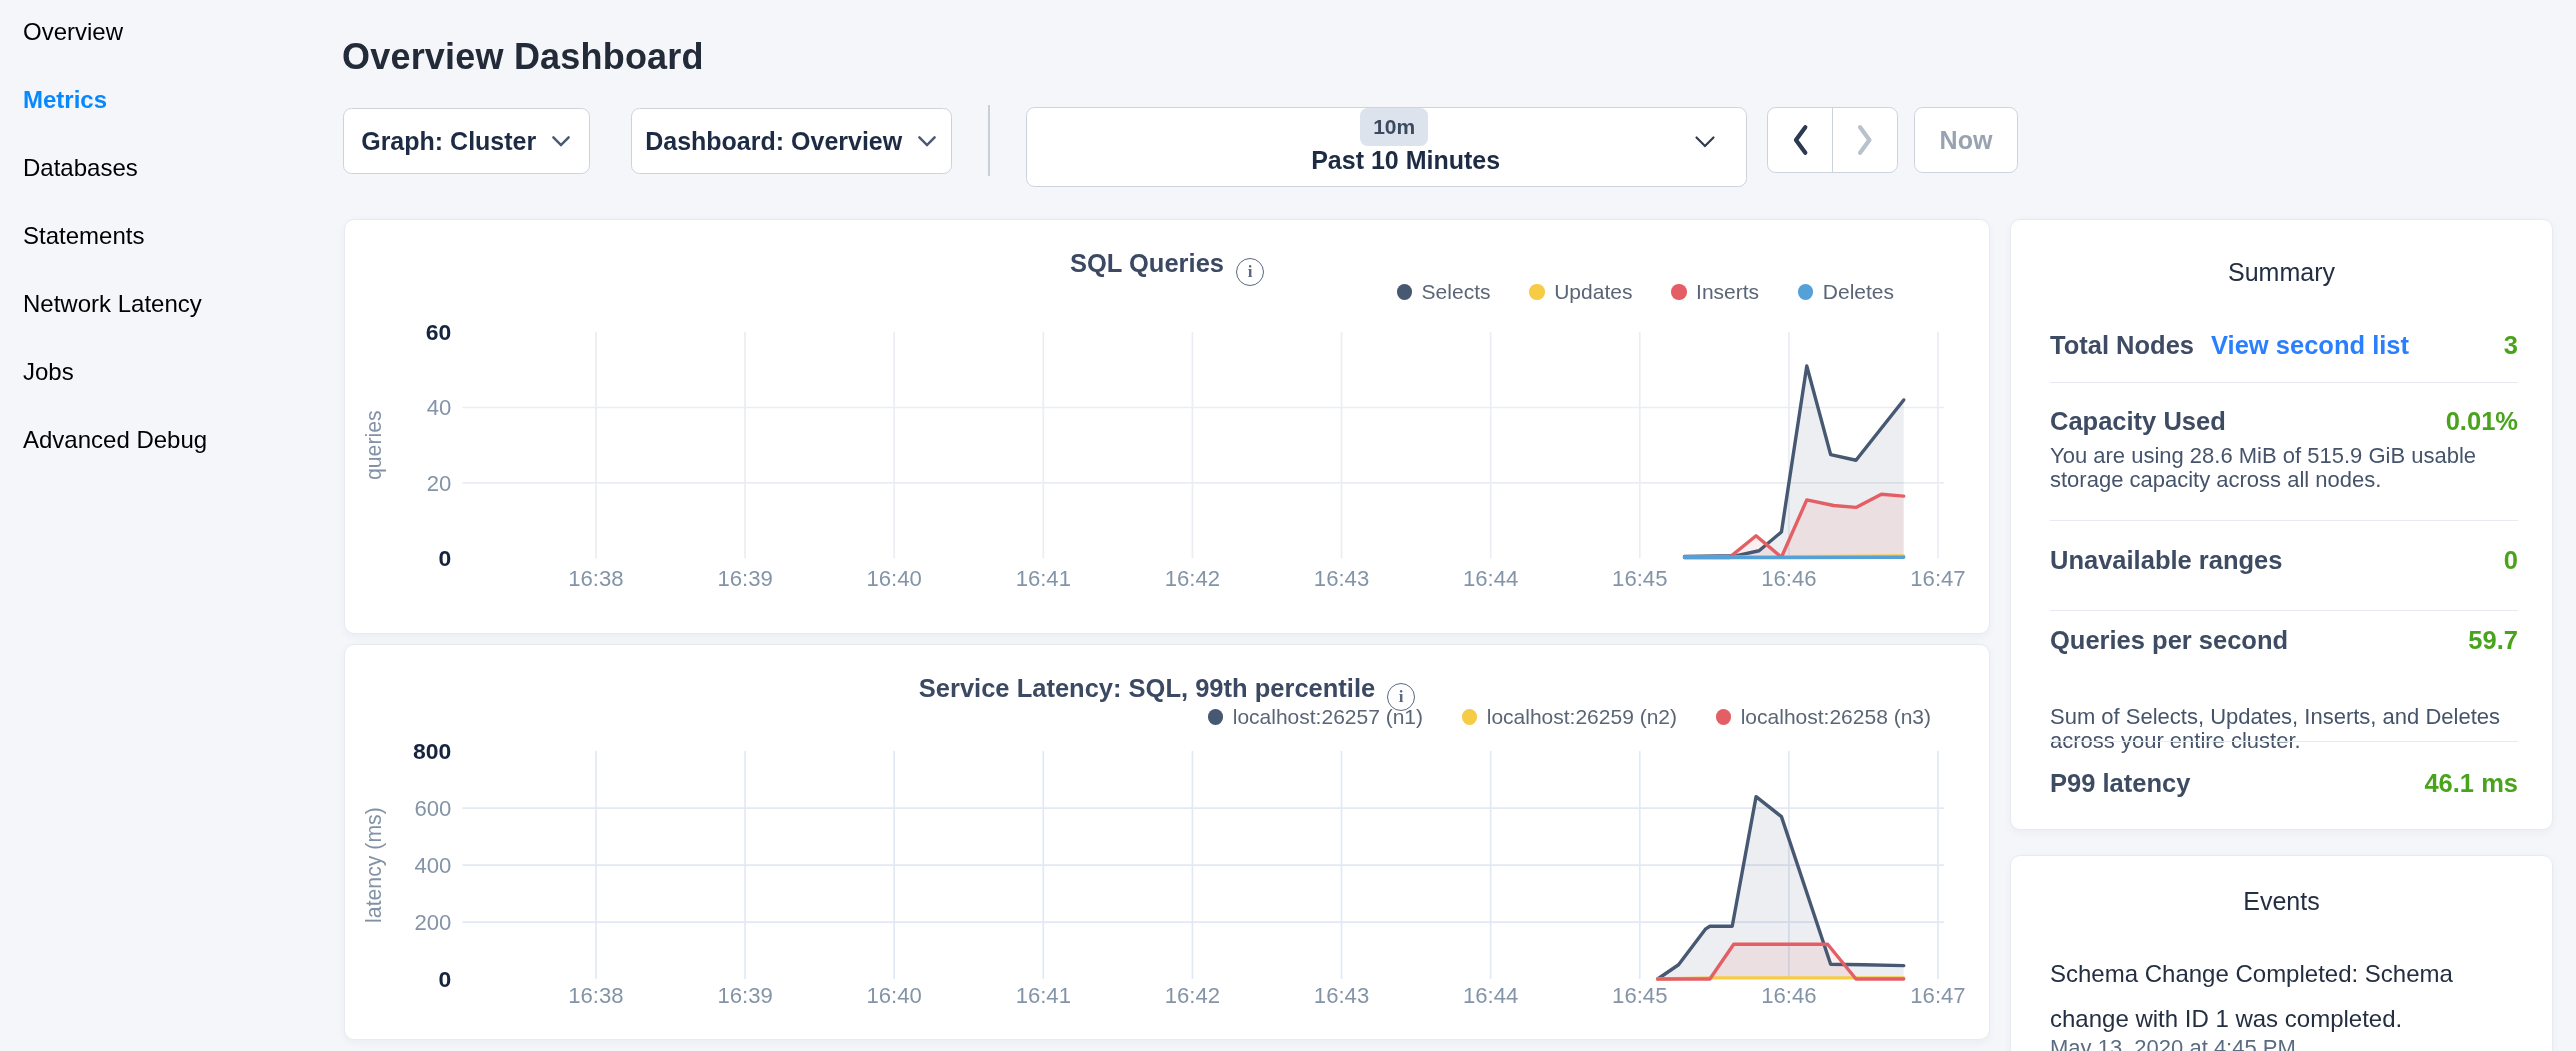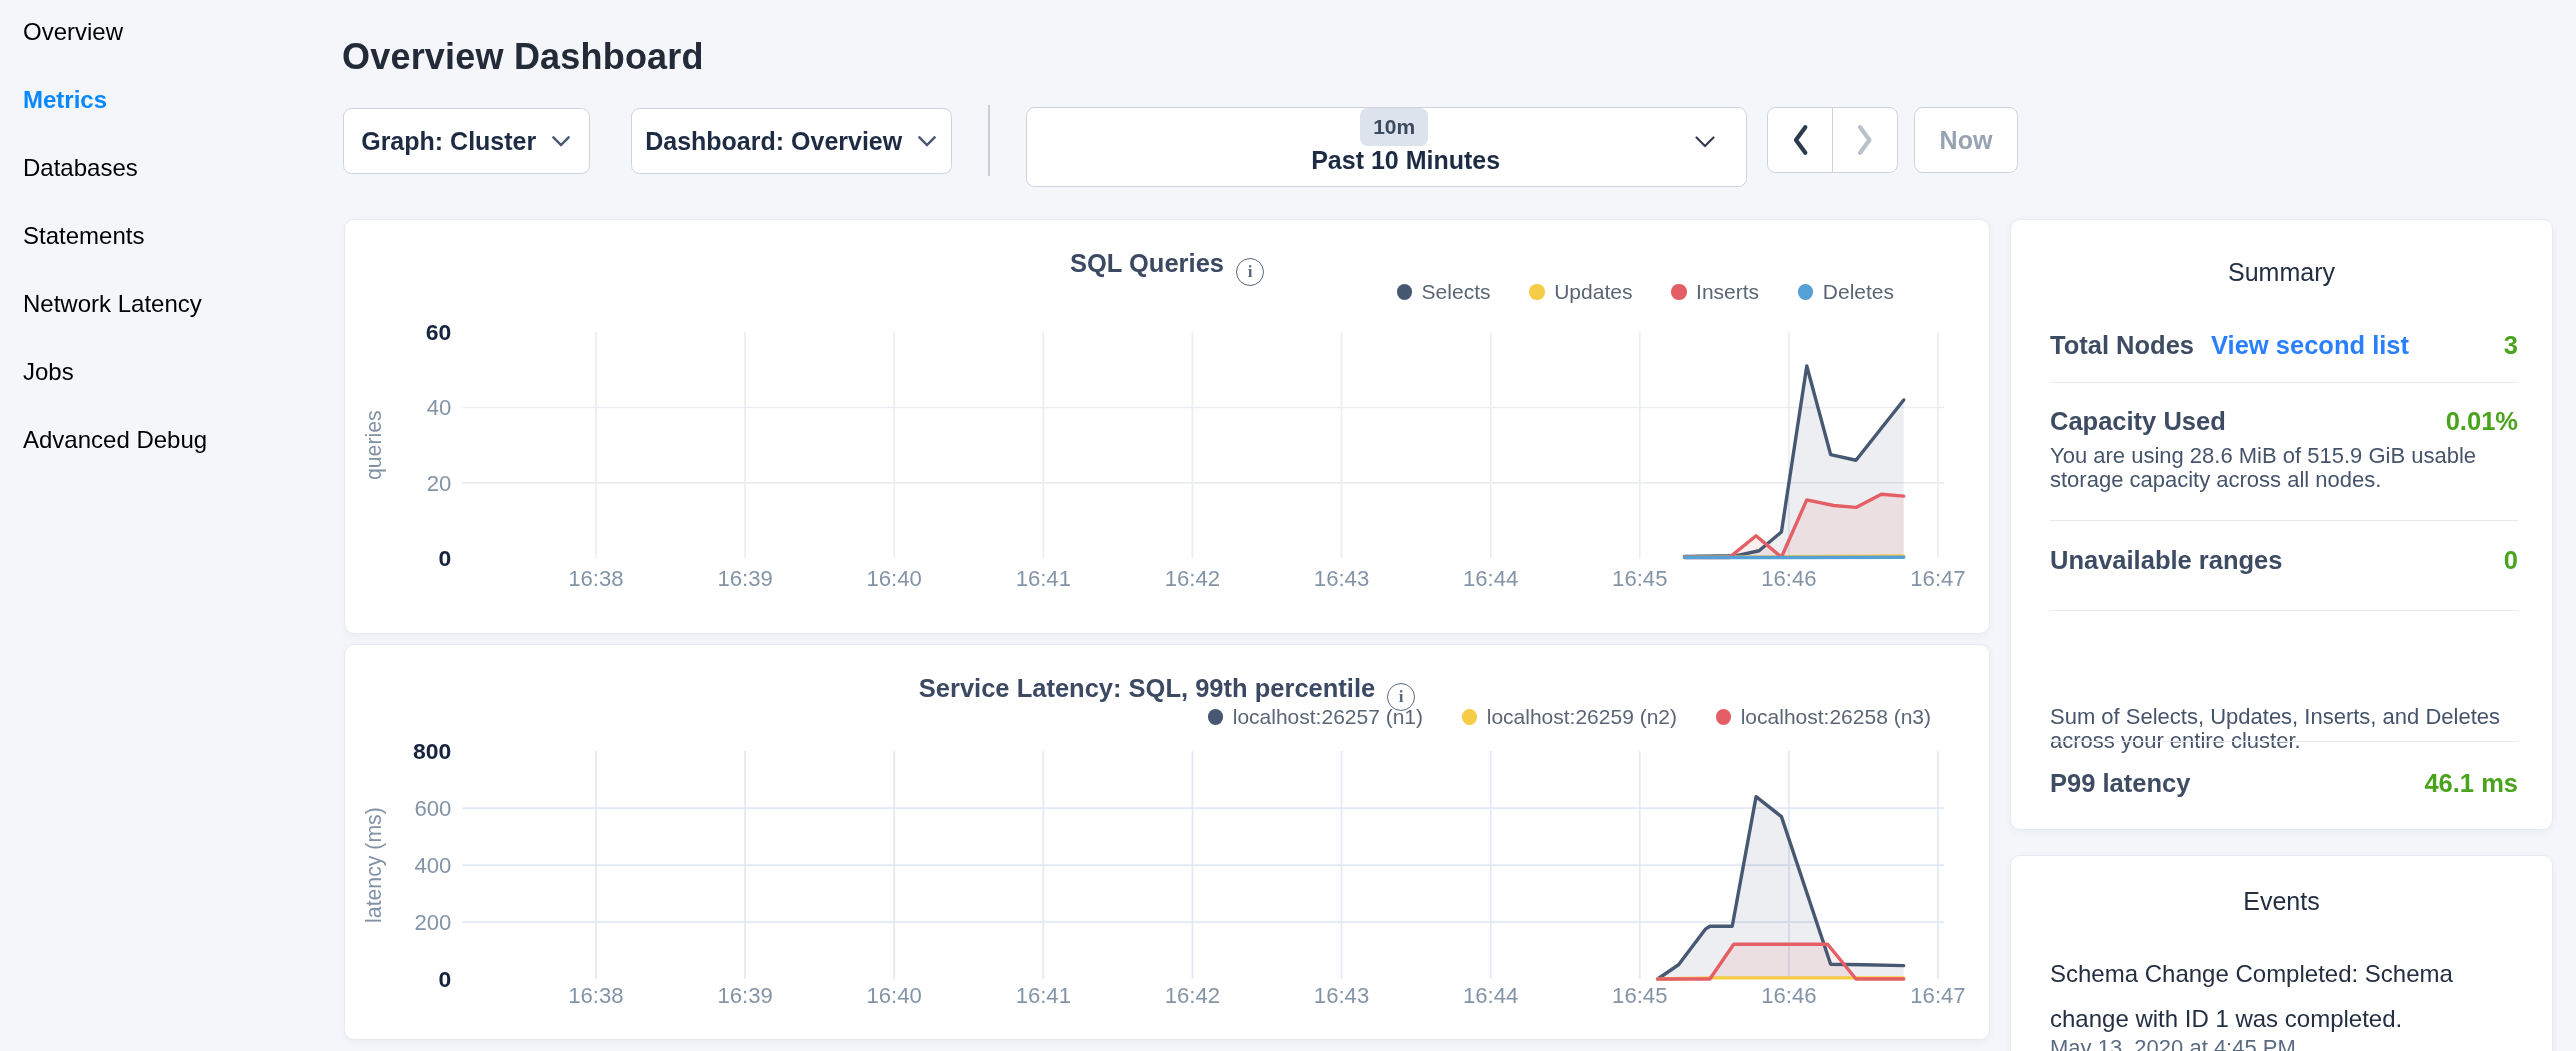--- a/index.html
+++ b/index.html
@@ -291,20 +291,24 @@
         <span class="s-label">Capacity Used</span>
         <span class="s-value">0.01%</span>
       </div>
       <div class="s-desc" style="top: 224px;">You are using 28.6 MiB of 515.9 GiB usable storage capacity across all nodes.</div>
       <div class="s-divider" style="top: 300px;"></div>
       <div class="s-row" style="top: 326px;">
         <span class="s-label">Unavailable ranges</span>
         <span class="s-value">0</span>
       </div>
       <div class="s-divider" style="top: 390px;"></div>
+      <div class="s-row" style="top: 406px;">
+        <span class="s-label">Queries per second</span>
+        <span class="s-value">59.7</span>
+      </div>
       <div class="s-desc" style="top: 442px; margin-top: 43px;">Sum of Selects, Updates, Inserts, and Deletes across your entire cluster.</div>
       <div class="s-divider" style="top: 521px;"></div>
       <div class="s-row" style="top: 549px;">
         <span class="s-label">P99 latency</span>
         <span class="s-value">46.1 ms</span>
       </div>
     </aside>
 
   <aside class="card" id="events-card">
     <div class="panel-heading" style="top:31px;">Events</div>

